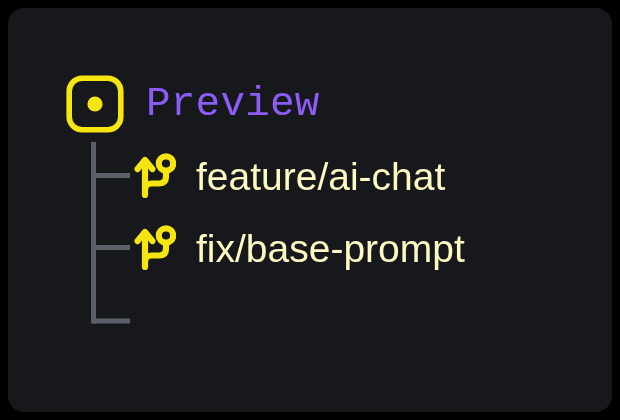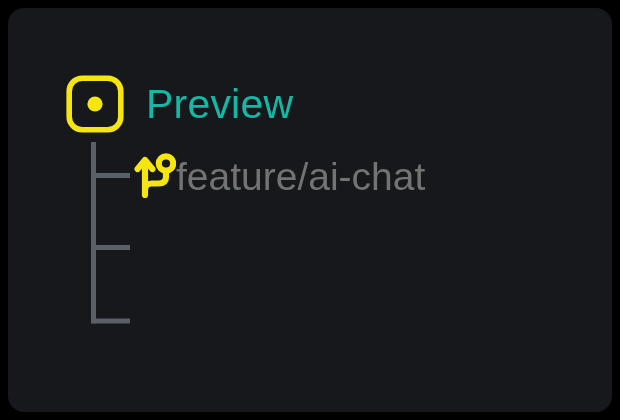--- a/index.html
+++ b/index.html
@@ -45,26 +45,27 @@
 
   .root-icon {
     width: 58px;
     height: 58px;
     flex: 0 0 58px;
     display: block;
   }
 
   .root-label {
     margin-left: 22px;
-    color: #14b8a6;
+    color: #8b5cf6;
     font-size: 41px;
     line-height: 1;
     letter-spacing: 0.2px;
     white-space: nowrap;
     font-weight: 400;
+    font-family: Liberation Mono, monospace;
   }
 
   
   #tree-lines {
     position: absolute;
     left: 0;
     top: 0;
     width: 604px;
     height: 404px;
     pointer-events: none;
@@ -80,21 +81,22 @@
   }
 
   .branch-icon {
     width: 42px;
     height: 46px;
     flex: 0 0 42px;
     display: block;
   }
 
   .branch-label {
-    color: #737373;
+    margin-left: 20px;
+    color: #fef9c3;
     font-size: 39px;
     line-height: 1;
     white-space: nowrap;
     font-weight: 400;
   }
 </style>
 </head>
 <body>
 
 <div id="stage">
@@ -124,16 +126,27 @@
         <g fill="none" stroke="#f5e510" stroke-width="6.2" stroke-linecap="round" stroke-linejoin="round">
           <path d="M11 42 V10.5"></path>
           <path d="M3.6 16 L11 7 L18.4 16"></path>
           <circle cx="32" cy="10.5" r="7.2"></circle>
           <path d="M32 18 V24 Q32 30.5 24.5 30.5 L17.5 30.5 Q11 30.5 11 37"></path>
         </g>
       </svg>
       <span class="branch-label">feature/ai-chat</span>
     </div>
 
+    <div class="branch-row" style="top:212px">
+      <svg class="branch-icon" viewBox="0 0 42 46" aria-hidden="true">
+        <g fill="none" stroke="#f5e510" stroke-width="6.2" stroke-linecap="round" stroke-linejoin="round">
+          <path d="M11 42 V10.5"></path>
+          <path d="M3.6 16 L11 7 L18.4 16"></path>
+          <circle cx="32" cy="10.5" r="7.2"></circle>
+          <path d="M32 18 V24 Q32 30.5 24.5 30.5 L17.5 30.5 Q11 30.5 11 37"></path>
+        </g>
+      </svg>
+      <span class="branch-label">fix/base-prompt</span>
+    </div>
 
 
   </div>
 </div>
 
 </body></html>

